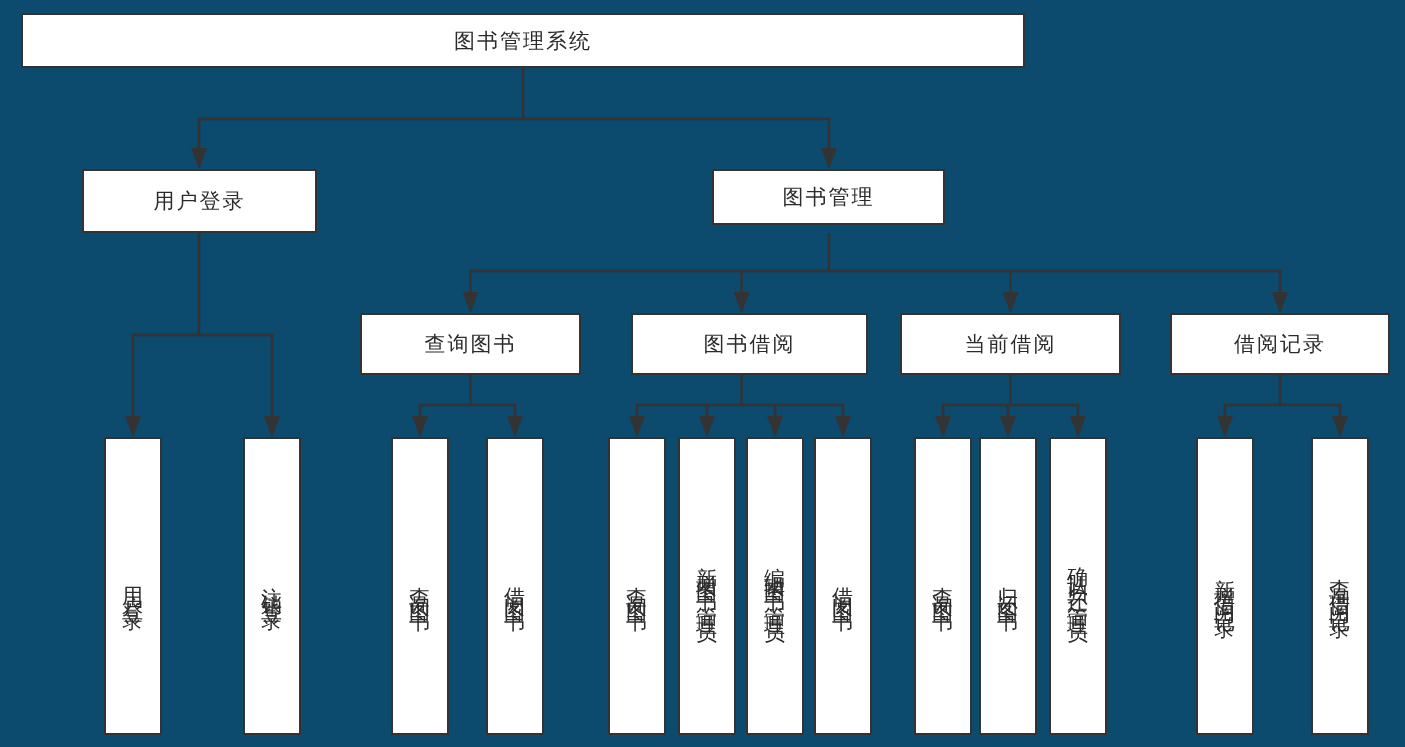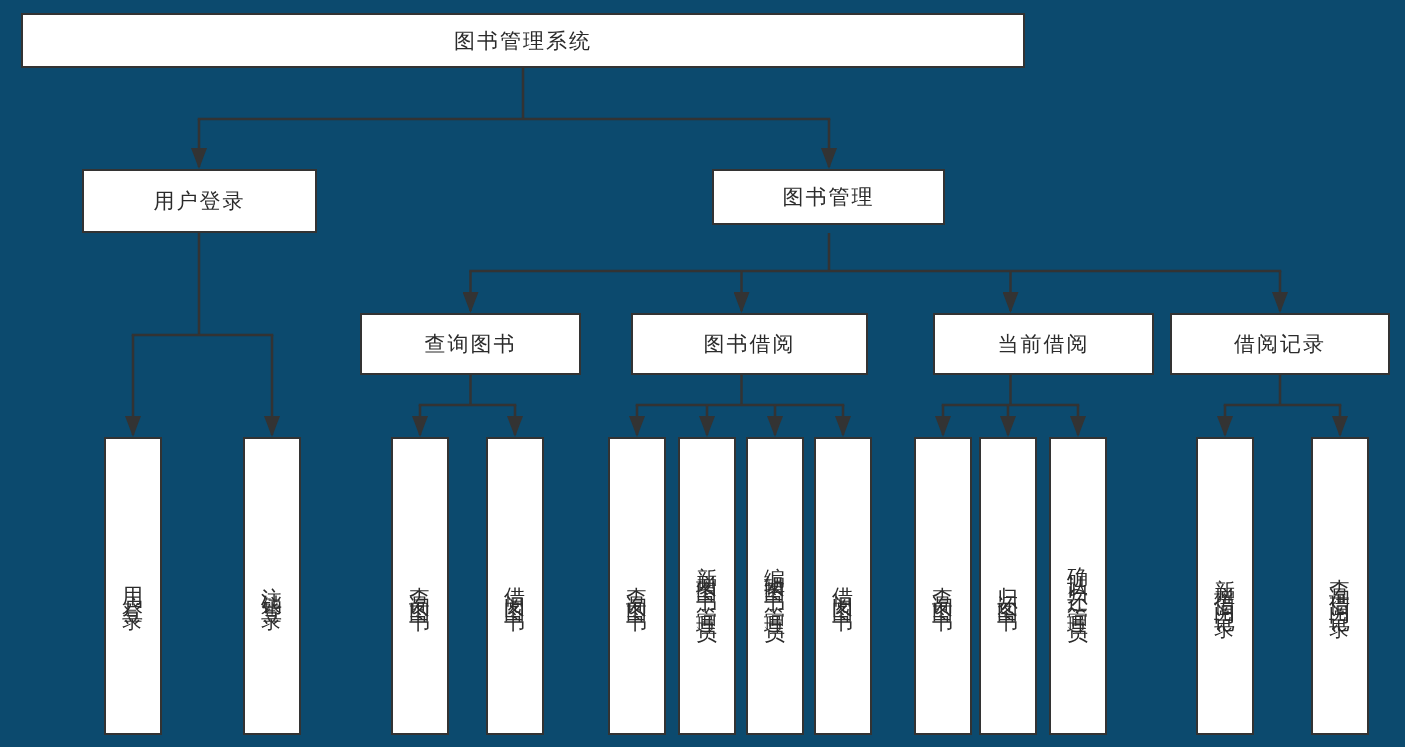--- a/index.html
+++ b/index.html
@@ -124,21 +124,21 @@
   <div class="box h" style="left:712px; top:169px; width:233px; height:56px;">
     <span class="lbl">图书管理</span>
   </div>
 
   <div class="box h" style="left:360px; top:313px; width:221px; height:62px;">
     <span class="lbl">查询图书</span>
   </div>
   <div class="box h" style="left:631px; top:313px; width:237px; height:62px;">
     <span class="lbl">图书借阅</span>
   </div>
-  <div class="box h" style="left:933px; top:313px; width:221px; height:62px;">
+  <div class="box h" style="left:900px; top:313px; width:221px; height:62px;">
     <span class="lbl">当前借阅</span>
   </div>
   <div class="box h" style="left:1170px; top:313px; width:220px; height:62px;">
     <span class="lbl">借阅记录</span>
   </div>
 
   <div class="box v leaf" style="left:104px;">
     <span class="lbl">用户登录</span>
   </div>
   <div class="box v leaf" style="left:243px;">

